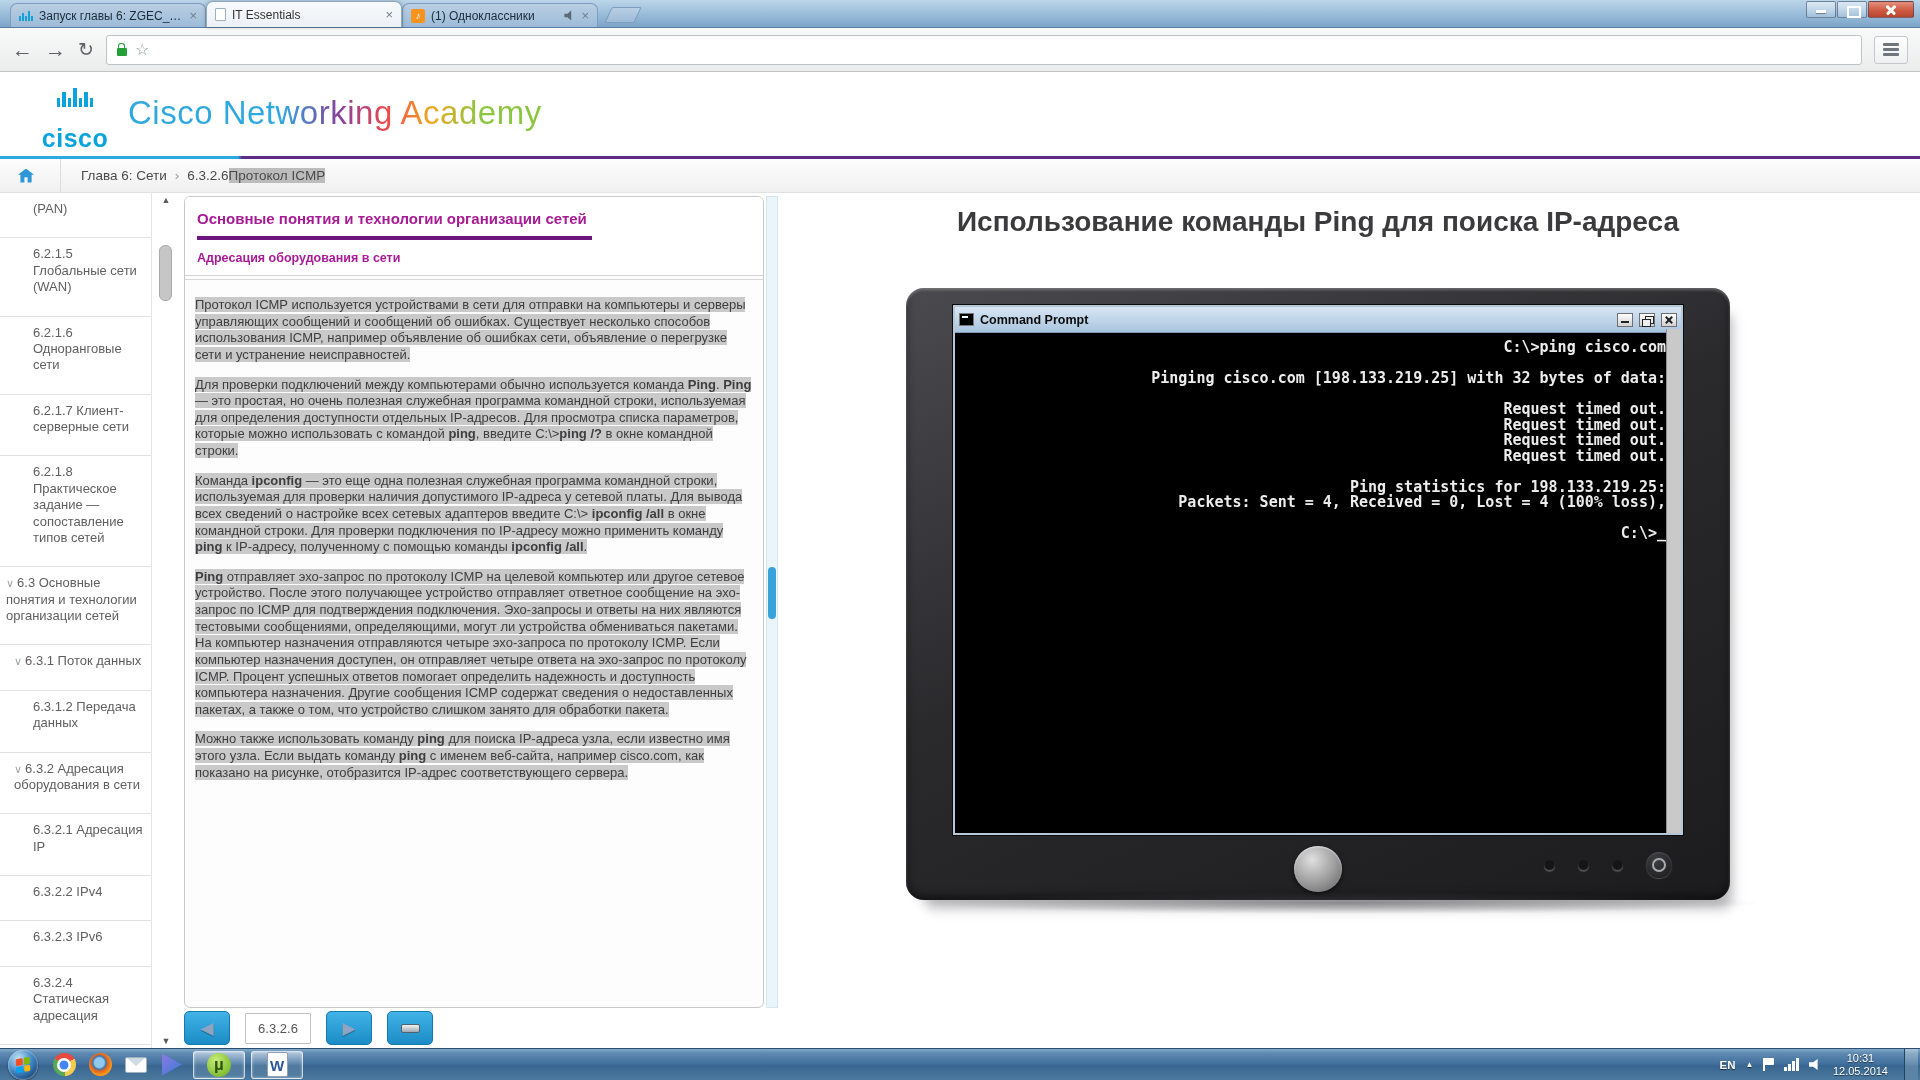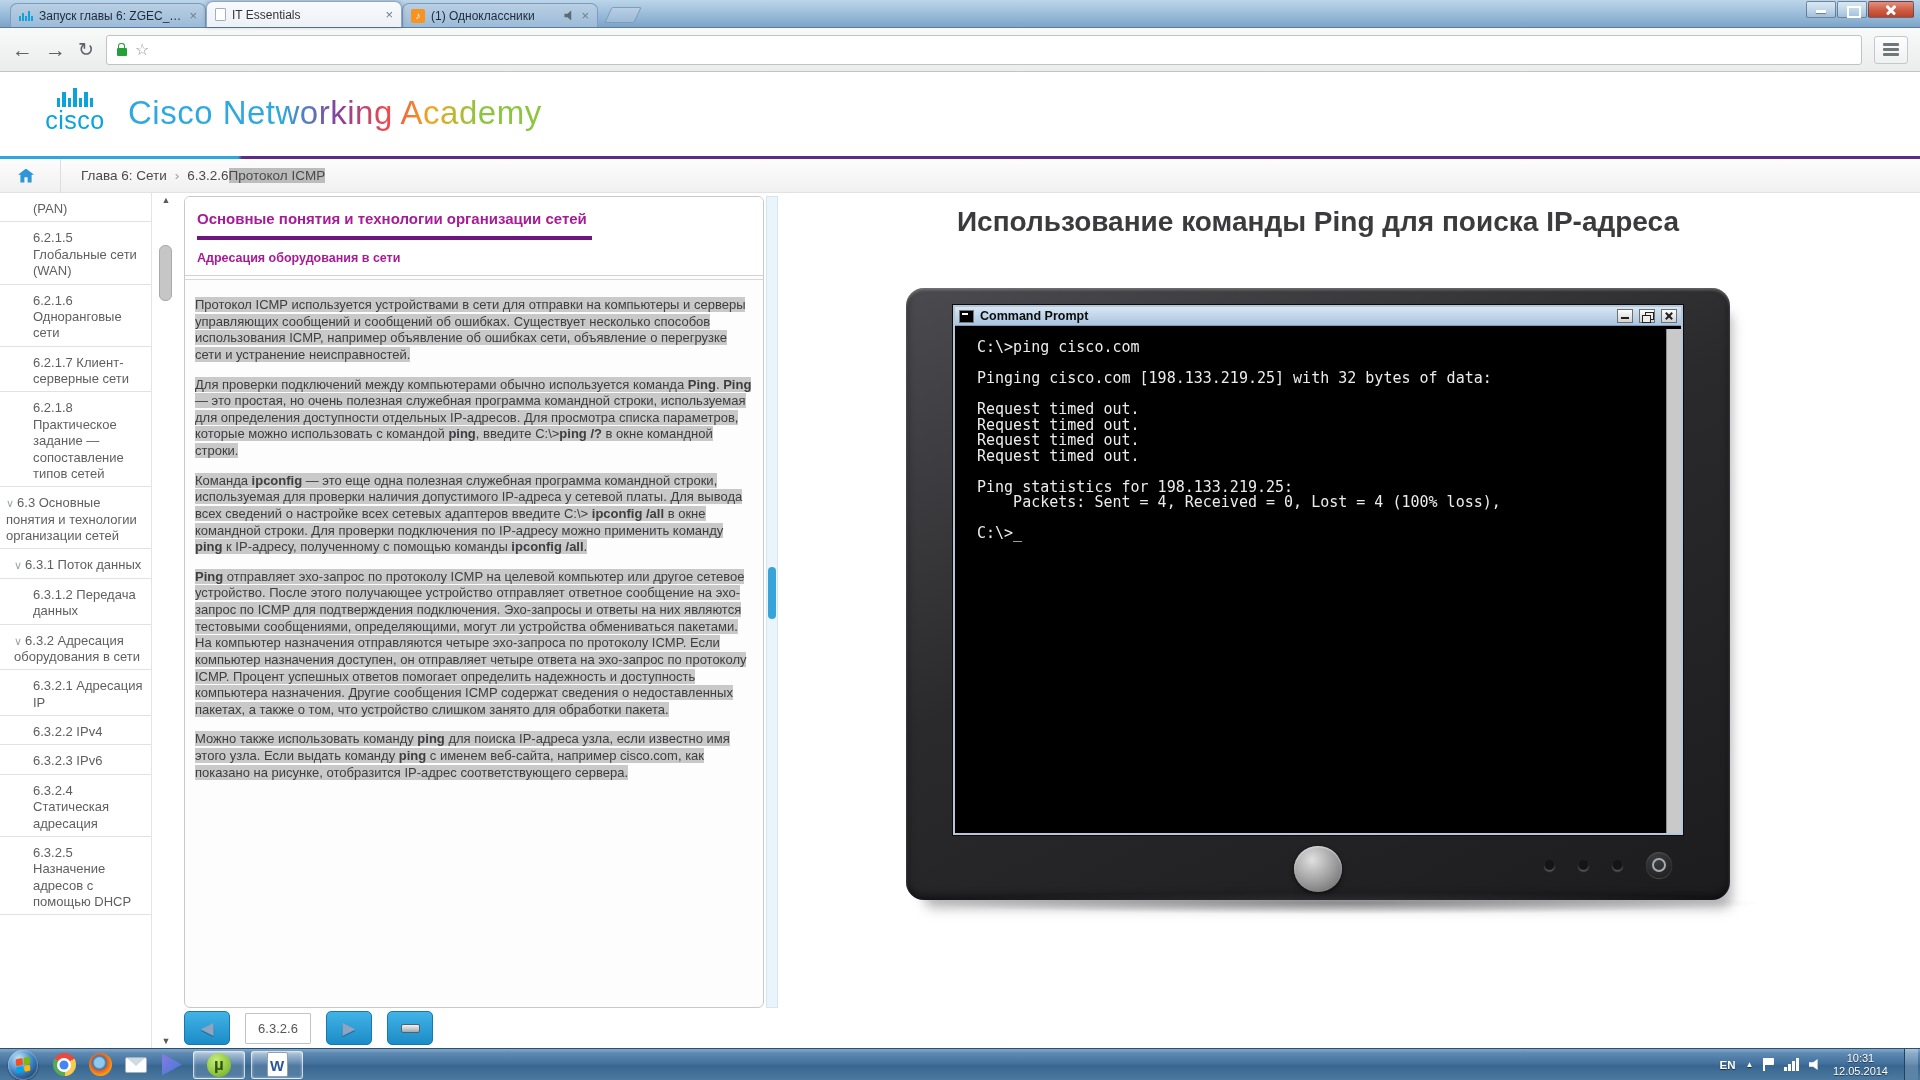--- a/index.html
+++ b/index.html
@@ -49,21 +49,21 @@
   .star { font-size:16px; color:#8f979e; }
   .menu-btn { width:34px; height:28px; border:1px solid #c3c8cc; border-radius:3px;
     background:linear-gradient(#fdfdfd,#eff0f1); display:flex; flex-direction:column; justify-content:center; align-items:center; gap:2.5px; }
   .menu-btn i { display:block; width:16px; height:2.5px; background:#6f767c; border-radius:1px; }
 
   
   .site-header { position:absolute; top:72px; left:0; right:0; height:84px; background:#fff; }
   .cisco-logo { position:absolute; left:40px; top:15px; width:70px; text-align:center; }
   .cisco-bars { display:flex; justify-content:center; align-items:flex-end; gap:2px; height:20px; }
   .cisco-bars i { display:block; width:3.5px; background:#0aa3dc; }
-  .cisco-word { font-size:25px; font-weight:normal; color:#0aa3dc; letter-spacing:.5px; line-height:1; margin-top:1px;}
+  .cisco-word { font-size:25px; font-weight:bold; color:#0aa3dc; letter-spacing:.5px; line-height:1; margin-top:19px;}
   .brand { position:absolute; left:128px; top:22px; font-size:33px; letter-spacing:.5px;
     background:linear-gradient(90deg,#2fa8df 0%,#2fa8df 37%,#874099 51%,#ef4b4d 63%,#f0a71f 73%,#8cc540 85%,#8cc540 100%);
     -webkit-background-clip:text; background-clip:text; color:transparent; }
   .header-rule { position:absolute; top:156px; left:0; right:0; height:3px;
     background:linear-gradient(90deg,#29a9e0 0,#29a9e0 238px,#5f2c84 242px,#5f2c84 100%); }
 
   
   .breadcrumb-bar { position:absolute; top:159px; left:0; right:0; height:34px;
     background:linear-gradient(#fdfdfd,#f0f0f0); border-bottom:1px solid #e2e2e2;
     display:flex; align-items:center; font-size:13.5px; color:#4a4a4a;text-align:right; }
@@ -71,21 +71,21 @@
     clip-path:polygon(50% 0,100% 45%,85% 45%,85% 100%,60% 100%,60% 62%,40% 62%,40% 100%,15% 100%,15% 45%,0 45%); }
   .bc-div { width:1px; height:34px; background:#ddd; margin:0 20px 0 26px; }
   .bc-sep { color:#999; margin:0 8px; }
   .bc-selected { background:#bcbcbc; }
 
   
   .content { position:absolute; top:193px; left:0; right:0; bottom:32px; background:#fff; overflow:hidden; }
 
   .sidebar { position:absolute; left:0; top:0; bottom:0; width:152px; overflow:hidden;
     font-size:13px; color:#5f5f5f; border-right:1px solid #e4e4e4; background:#fff; }
-  .side-item { padding:8px 4px 4px 33px; border-bottom:1px solid #e2e2e2; line-height:1.26; cursor:pointer; }
+  .side-item { padding:8px 4px 20px 33px; border-bottom:1px solid #e2e2e2; line-height:1.26; cursor:pointer; }
   .side-item.lvl0 { padding-left:6px; } .side-item.lvl1 { padding-left:14px; }
   .chev { color:#9aa4ad; margin-right:3px; font-size:11px; }
 
   .side-scroll { position:absolute; left:153px; top:0; bottom:0; width:26px; }
   .scroll-arrow { position:absolute; left:50%; transform:translateX(-50%); font-size:9px; color:#5a5a5a; }
   .side-thumb { position:absolute; left:6px; top:52px; width:13px; height:56px; background:#c6c6c6; border:1px solid #aaa; border-radius:6px; }
 
   .lesson-card { position:absolute; left:184px; top:3px; width:580px; height:812px;
     background:#fdfdfd; border:1px solid #c9c9c9; border-radius:6px; overflow:hidden; }
   .panel-head { padding:13px 12px 10px; background:#fff; border-bottom:1px solid #d2d2d2; }
@@ -112,34 +112,34 @@
   
   .media-title { position:absolute; left:906px; width:824px; top:13px; text-align:center;
     font-size:28px; font-weight:bold; color:#3b3b3d; }
   .monitor { position:absolute; left:906px; top:95px; width:824px; height:612px; border-radius:18px;
     background:linear-gradient(155deg,#4b4b4f,#2a2a2d 45%,#1c1c1e);
     box-shadow:inset 0 2px 3px rgba(255,255,255,.28), inset 0 -4px 8px rgba(0,0,0,.55), 10px 16px 12px -8px rgba(110,110,115,.5); }
   .monitor::after { content:""; position:absolute; left:24px; right:-26px; bottom:-14px; height:22px;
     background:radial-gradient(ellipse at center,rgba(85,85,90,.5),rgba(85,85,90,0) 72%); }
   .screen { position:absolute; left:46px; right:46px; top:16px; bottom:64px; background:#000; border:1px solid #0c0c0c; }
   .cmdwin { position:absolute; inset:0; border:2px solid #b7c7d7; }
-  .cmd-titlebar { height:19px; background:linear-gradient(#d8e6f3,#a9c5df); border-bottom:1px solid #7d99b4;
+  .cmd-titlebar { height:26px; background:linear-gradient(#d8e6f3,#a9c5df); border-bottom:1px solid #7d99b4;
     display:flex; align-items:center; padding:0 4px; gap:6px; }
   .cmd-ico { width:15px; height:13px; background:#000; border:1px solid #777; position:relative; }
   .cmd-ico::after { content:""; position:absolute; left:2px; top:2px; width:6px; height:2px; background:#fff; }
   .cmd-title { font-size:12.5px; font-weight:bold; color:#0c0c0c; flex:1; }
   .cmd-btn { width:16px; height:14px; background:linear-gradient(#fefefe,#d2d2d2); border:1px solid #6f6f6f; position:relative; }
   .cb-min::after { content:""; position:absolute; left:3px; bottom:3px; width:8px; height:2px; background:#222; }
   .cb-max::before { content:""; position:absolute; left:5px; top:2px; width:7px; height:6px; border:1px solid #222; background:#eee; }
   .cb-max::after { content:""; position:absolute; left:2px; top:5px; width:7px; height:6px; border:1px solid #222; background:#eee; }
   .cb-x::before,.cb-x::after { content:""; position:absolute; left:50%; top:50%; width:9px; height:2px; background:#222; }
   .cb-x::before { transform:translate(-50%,-50%) rotate(45deg);} .cb-x::after { transform:translate(-50%,-50%) rotate(-45deg);}
   .console { position:absolute; top:22px; left:0; right:15px; bottom:0; padding:11px 0 0 22px;
-    font-family:"DejaVu Sans Mono",monospace; font-weight:normal; font-size:15px; line-height:15.5px;
-    color:#ececec; white-space:pre; overflow:hidden; }
+    font-family:"DejaVu Sans Mono",monospace; font-weight:bold; font-size:15px; line-height:15.5px;
+    color:#ececec; white-space:pre; overflow:hidden;text-align:right; }
   .cmd-scroll { position:absolute; top:22px; right:0; bottom:0; width:15px; background:#c9c9c9; border-left:1px solid #8f8f8f; }
   .center-knob { position:absolute; left:50%; bottom:8px; transform:translateX(-50%); width:48px; height:46px;
     border-radius:50%; background:radial-gradient(circle at 38% 30%,#e0e0e0,#9a9a9a 55%,#5c5c5c);
     box-shadow:0 2px 5px rgba(0,0,0,.6), inset 0 1px 2px rgba(255,255,255,.6); }
   .mini-btns { position:absolute; right:58px; bottom:22px; display:flex; gap:23px; align-items:center; }
   .mini { width:11px; height:11px; border-radius:50%; background:#151517;
     box-shadow:inset 0 -1px 1px rgba(255,255,255,.3), 0 1px 1px rgba(255,255,255,.18); }
   .power { width:26px; height:26px; border-radius:50%;
     background:radial-gradient(circle at 40% 32%,#3e3e42,#19191b); position:relative;
     box-shadow:0 1px 1px rgba(255,255,255,.22), inset 0 1px 2px rgba(255,255,255,.18); }

